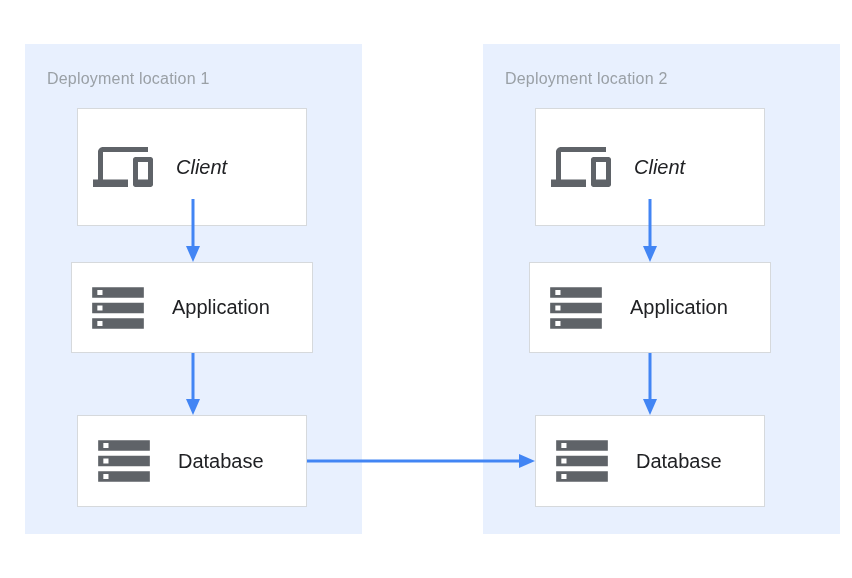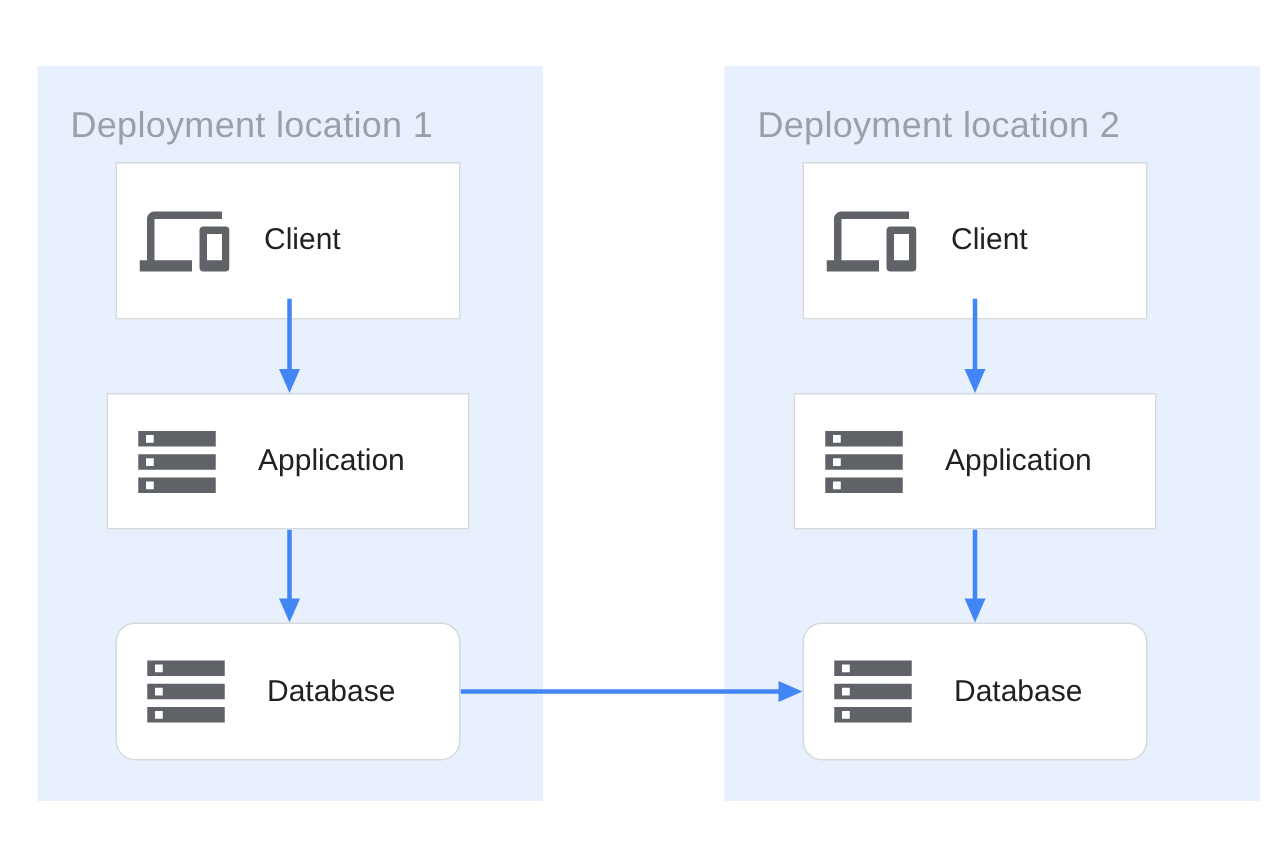--- a/index.html
+++ b/index.html
@@ -30,37 +30,37 @@
     top: 44px;
     height: 490px;
     background: var(--panel-bg);
   }
   .panel-1 { left: 25px;  width: 337px; }
   .panel-2 { left: 483px; width: 335px; padding-left: 22px; }
   .panel-title {
     position: absolute;
     left: 22px;
     top: 26px;
-    font-size: 24px;
+    font-size: 16px;
     letter-spacing: 0.2px;
     color: var(--title-text);
     white-space: nowrap;
     text-align: center;
   }
   .node {
     position: absolute;
     box-sizing: border-box;
     background: var(--box-bg);
     border: 1px solid var(--box-border);
     display: flex;
     align-items: center;
   }
-  .node-1 { left: 52px; top: 64px;  width: 230px; height: 105px; }
+  .node-1 { left: 52px; top: 64px;  width: 230px; height: 118px; font-style: italic; }
   .node-2 { left: 46px; top: 218px; width: 242px; height: 91px; text-align: right; }
-  .node-3 { left: 52px; top: 371px; width: 230px; height: 92px; border-radius: 13px; }
+  .node-3 { left: 52px; top: 371px; width: 230px; height: 92px; }
   .node .icon {
     flex: 0 0 auto;
     margin-left: 15px;
     display: flex;
     align-items: center;
   }
   .node .icon svg { display: block; fill: var(--icon-gray); }
   .node .label {
     margin-left: 23px;
     font-size: 20px;

